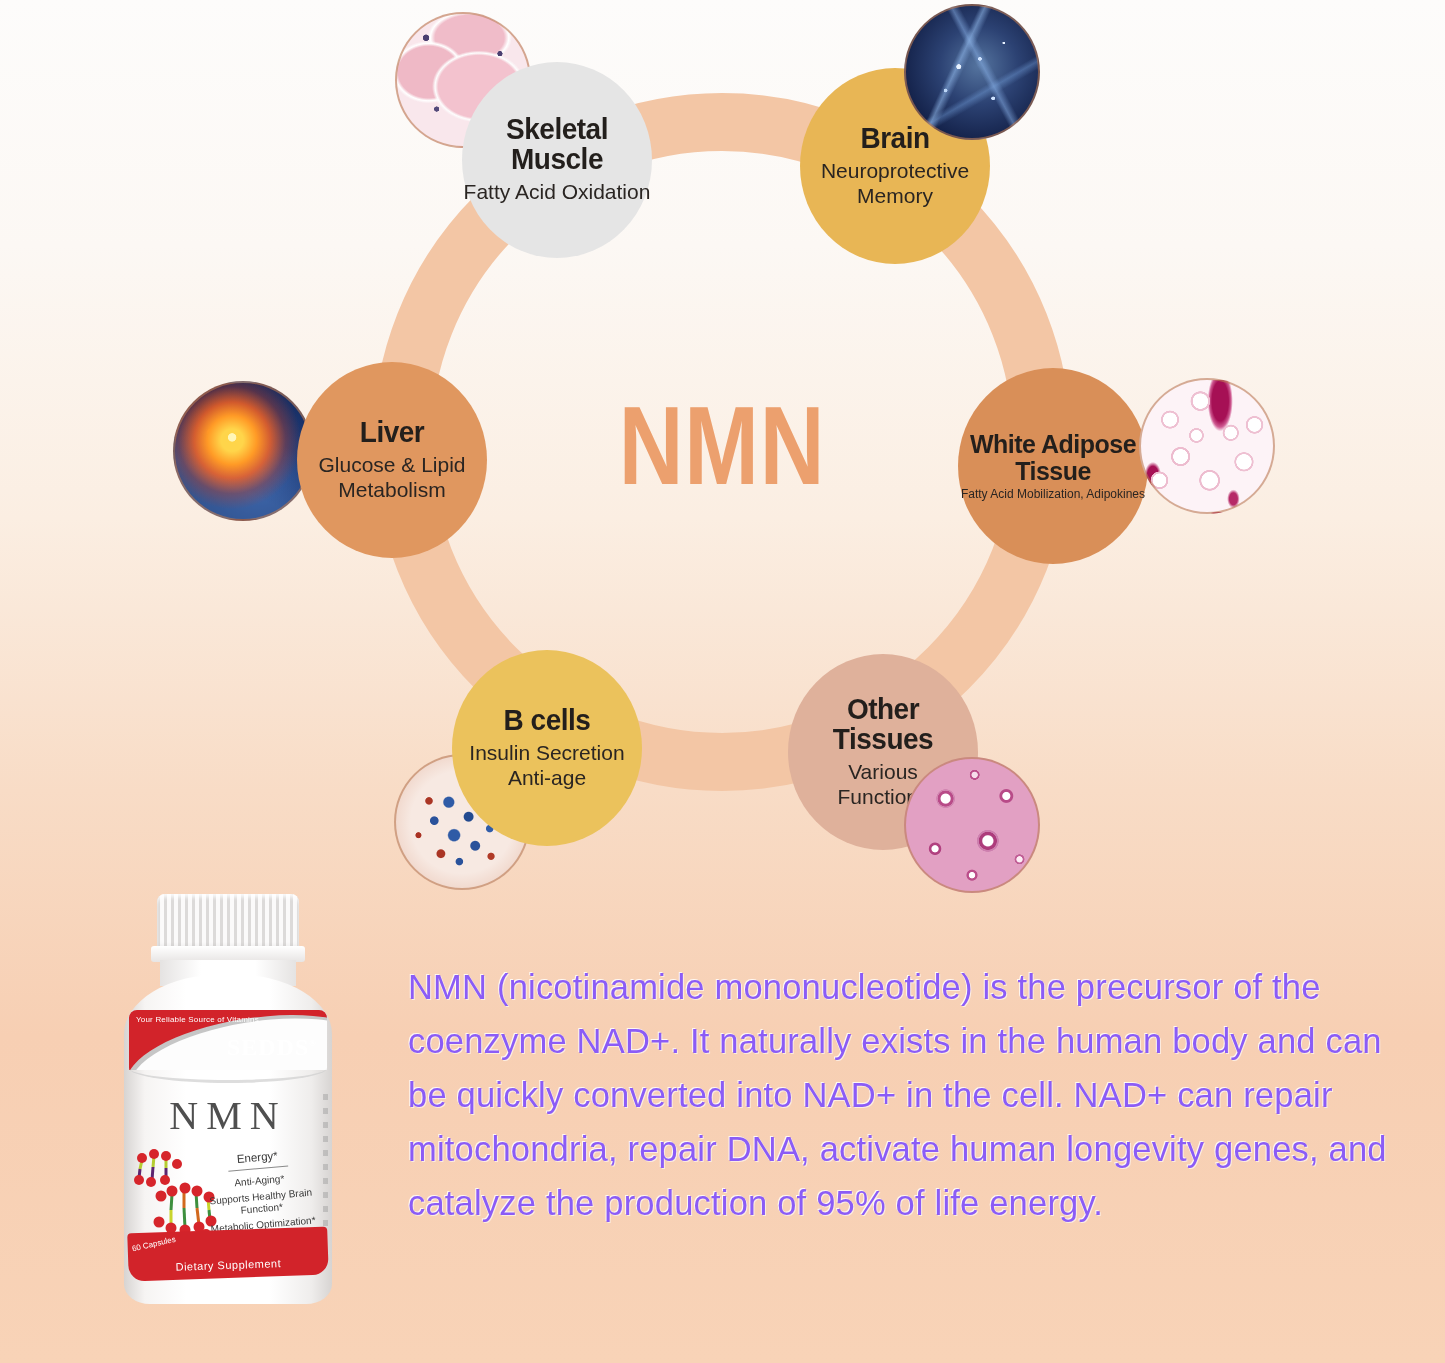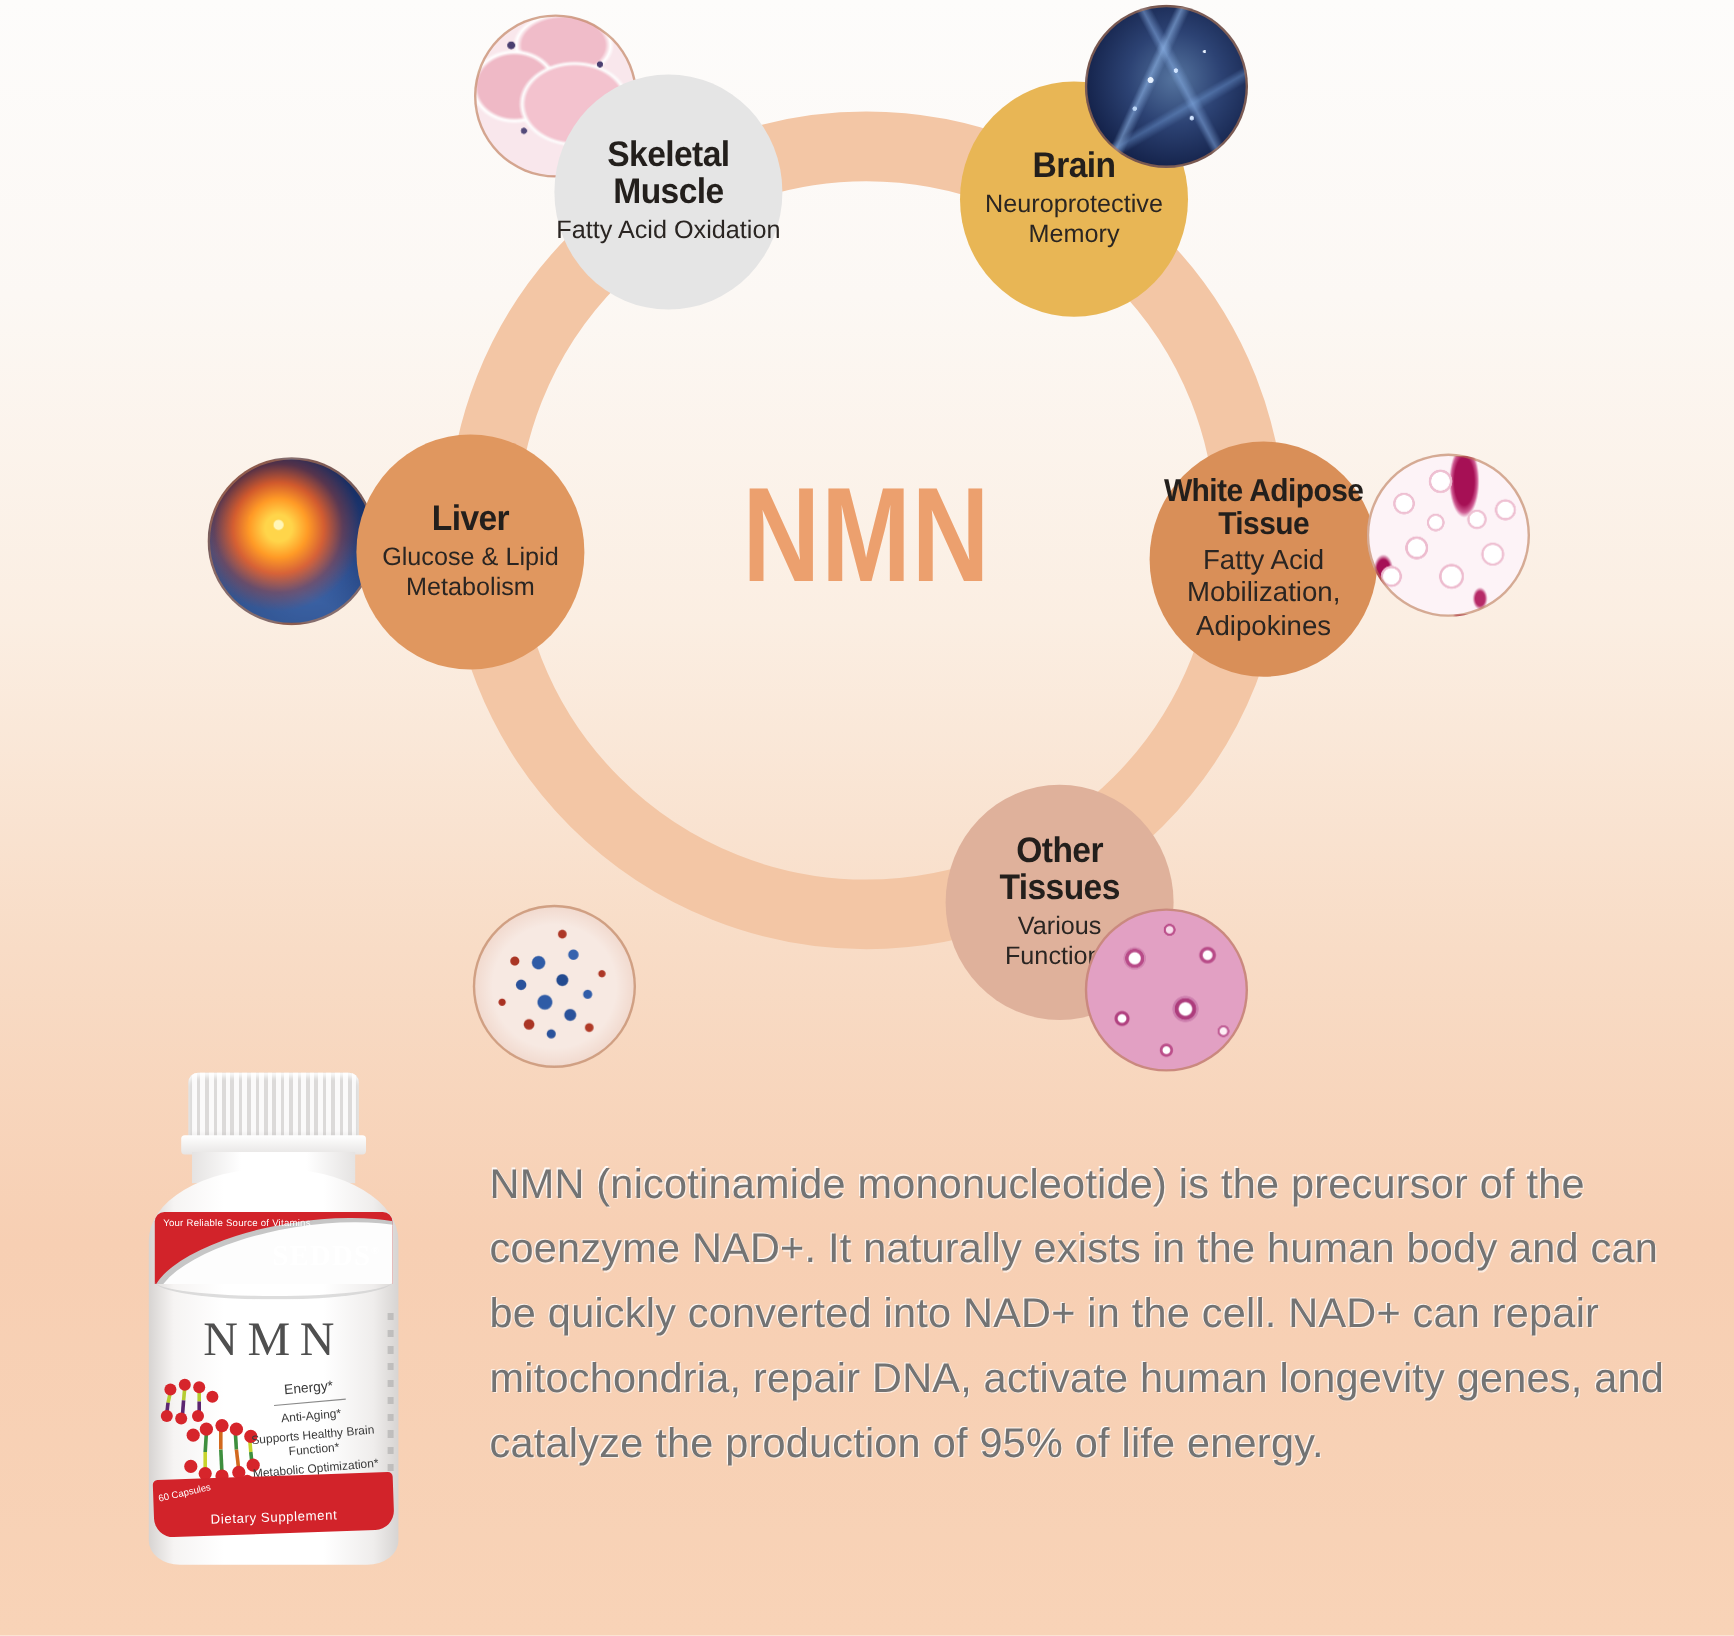--- a/index.html
+++ b/index.html
@@ -98,21 +98,21 @@
         text-align:center;}
   .node-title{font-weight:bold;font-size:28px;line-height:1.04;color:#231f1c;
         letter-spacing:-.5px;transform:scaleY(1.06);}
   .node-sub{font-size:21px;line-height:1.18;color:#2a2522;margin-top:7px;}
   .n-skeletal{left:462px;top:62px;background:#e5e5e5;}
   .n-skeletal .node-title{width:150px;}
   .n-brain{left:800px;top:68px;background:#e8b655;}
   .n-liver{left:297px;top:362px;background:#e0975f;}
   .n-adipose{left:958px;top:368px;background:#d98f58;justify-content:center;}
   .n-adipose .node-title{font-size:25px;width:185px;}
-  .n-adipose .node-sub{font-size:23px;margin-top:4px;}
+  .n-adipose .node-sub{font-size:12px;margin-top:4px;}
   .n-bcells{left:452px;top:650px;background:#ebc25c;}
   .n-bcells .node-sub{width:182px;}
   .n-other{left:788px;top:654px;background:#dfb19b;}
   .n-other .node-title{width:150px;}
   .n-other .node-sub{width:150px;}
 
   
   .bottle{position:absolute;left:124px;top:894px;width:208px;height:412px;z-index:5;}
   .cap{position:absolute;left:33px;top:0;width:142px;height:56px;
        border-radius:8px 8px 2px 2px;
@@ -147,21 +147,21 @@
   .bottom-band{position:absolute;left:4px;top:256px;width:200px;height:48px;background:#d2232a;
        transform:rotate(-2deg);border-radius:4px 4px 16px 16px;}
   .caps60{position:absolute;left:4px;top:7px;font-size:8px;color:#fff;transform:rotate(-11deg);}
   .supp{position:absolute;left:0;right:0;bottom:7px;text-align:center;color:#fff;
        font-size:11px;letter-spacing:.5px;}
   .side-marks{position:absolute;right:4px;top:120px;width:5px;height:140px;opacity:.45;
        background:repeating-linear-gradient(180deg,#9a9a9a 0 6px,transparent 6px 14px);}
 
   
   .desc{position:absolute;left:408px;top:960px;width:980px;margin:0;z-index:5;
-        font-size:34.5px;line-height:54px;letter-spacing:.2px;color:#737373;
+        font-size:34.5px;line-height:54px;letter-spacing:.2px;color:#8b5cf6;
         text-shadow:-1px -1px 0 rgba(255,255,255,.85),1px 1px 0 rgba(255,255,255,.6);}
 </style>
 </head>
 <body>
 
 <div class="stage">
 
   <div class="ring"></div>
   <div class="center-label">NMN</div>
 
@@ -180,20 +180,24 @@
     <div class="node-title">Liver</div>
     <div class="node-sub">Glucose &amp; Lipid Metabolism</div>
   </div>
   <div class="node n-brain">
     <div class="node-title">Brain</div>
     <div class="node-sub">Neuroprotective Memory</div>
   </div>
   <div class="node n-adipose">
     <div class="node-title">White Adipose Tissue</div>
     <div class="node-sub">Fatty Acid Mobilization, Adipokines</div>
+  </div>
+  <div class="node n-bcells">
+    <div class="node-title">B cells</div>
+    <div class="node-sub">Insulin Secretion Anti-age</div>
   </div>
   <div class="node n-other">
     <div class="node-title">Other Tissues</div>
     <div class="node-sub">Various Functions</div>
   </div>
 
   <div class="bottle">
     <div class="cap"></div>
     <div class="cap-collar"></div>
     <div class="neck"></div>

